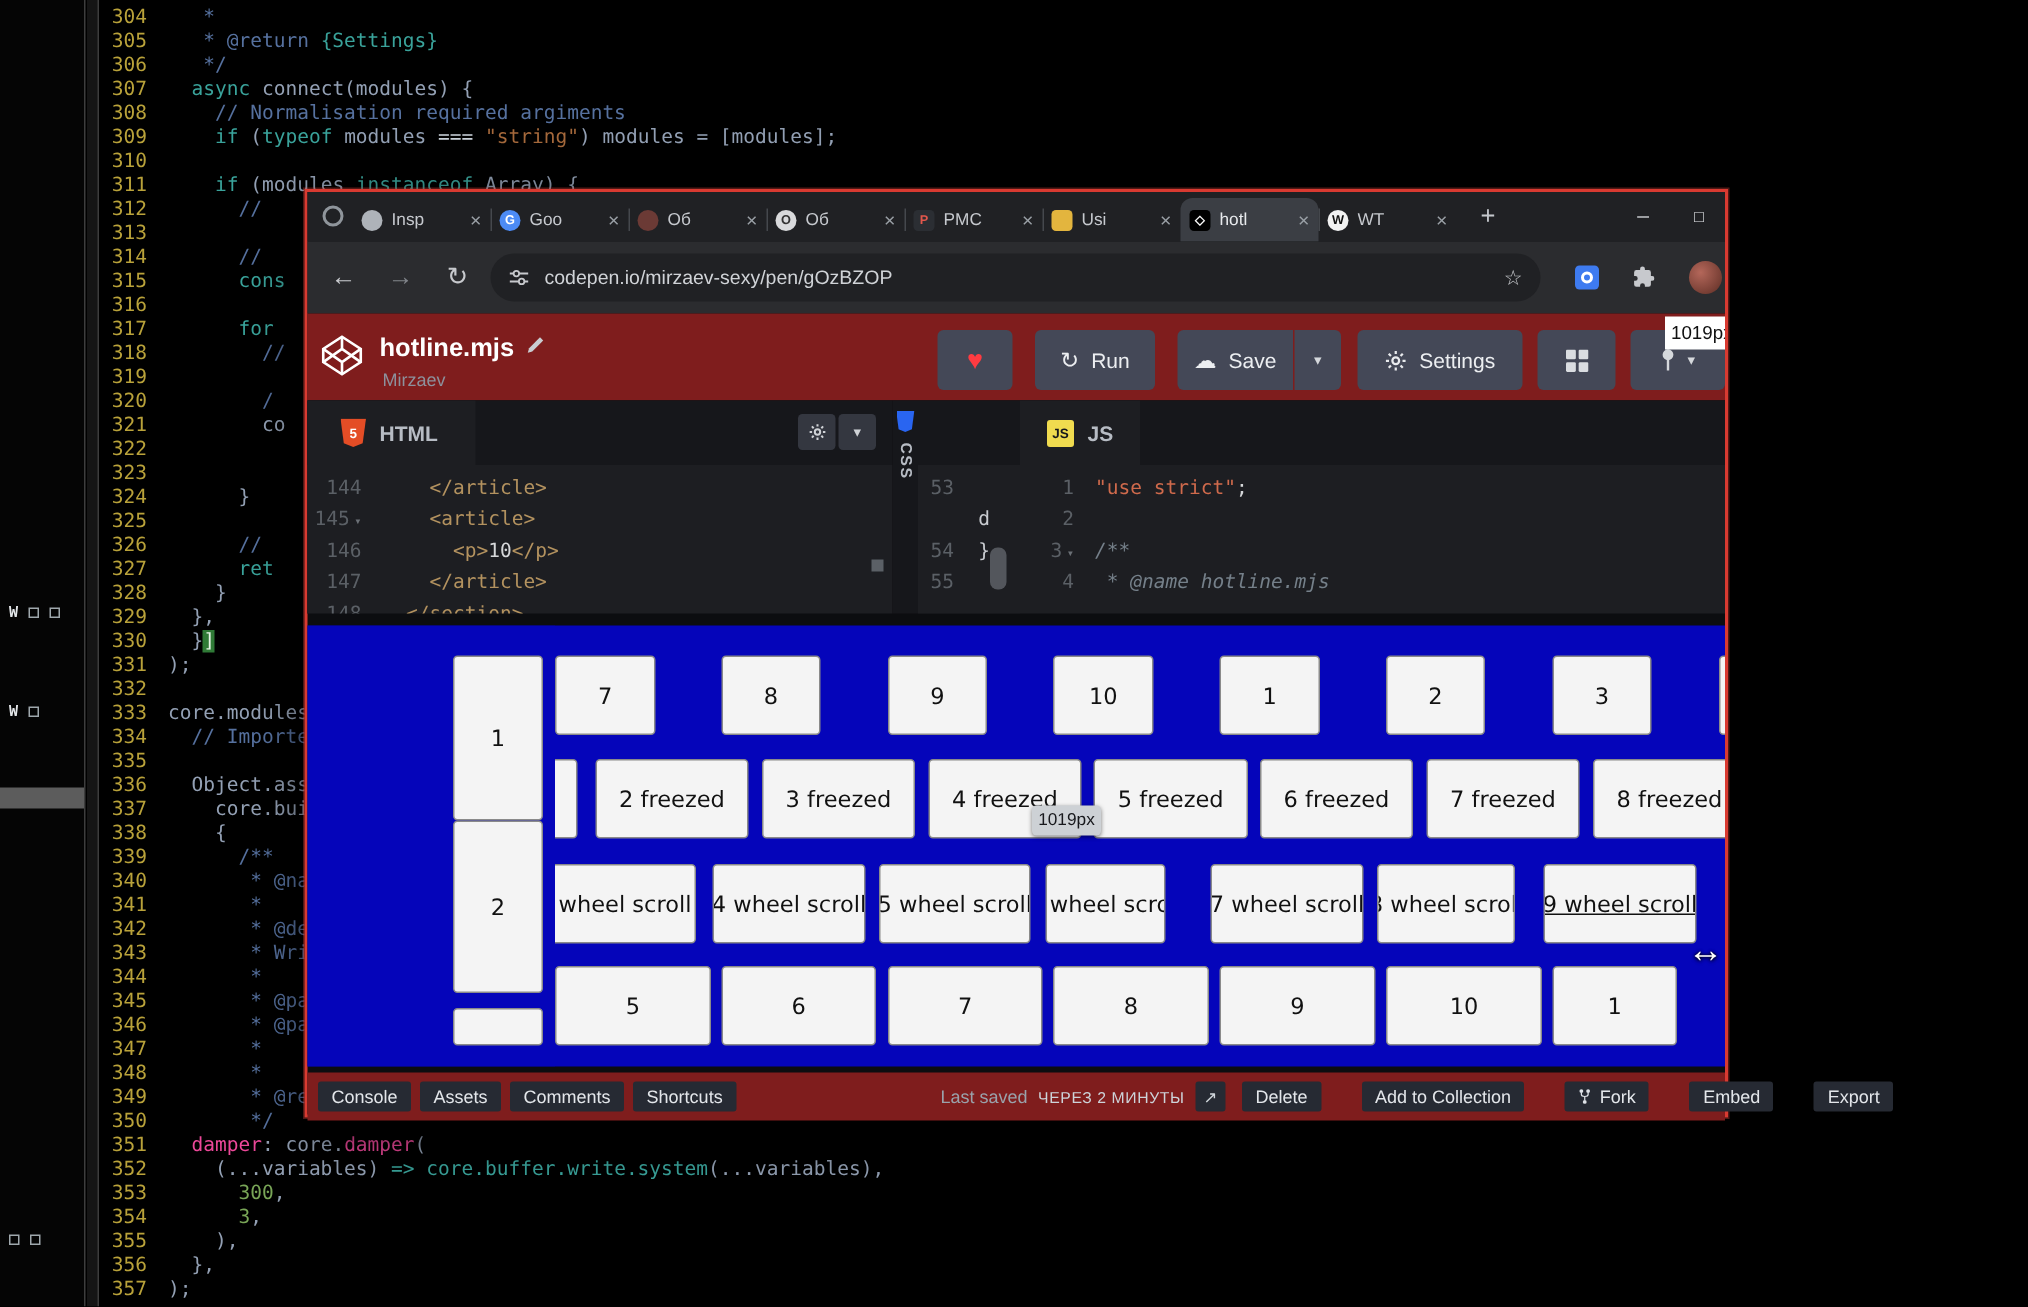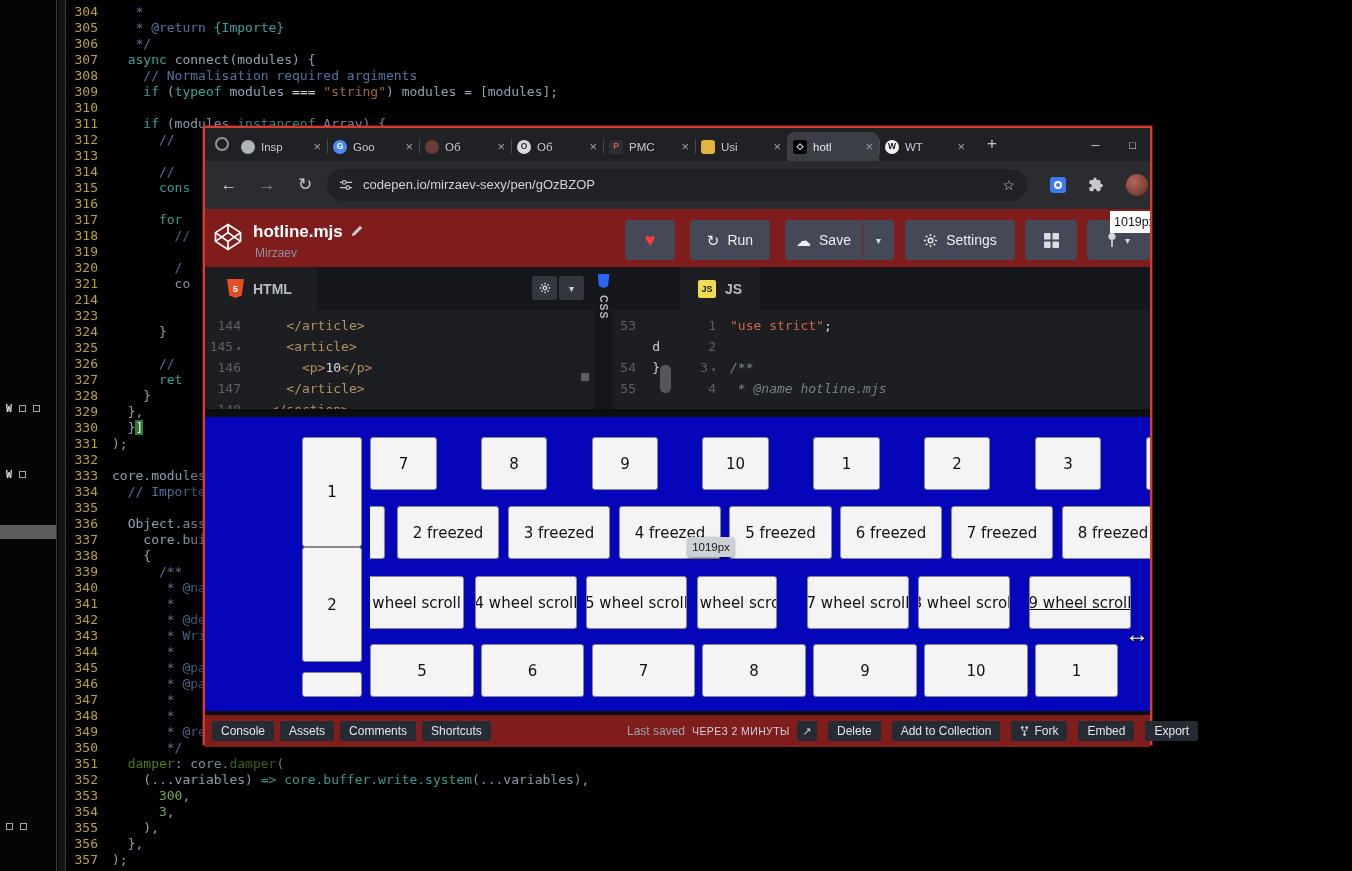--- a/index.html
+++ b/index.html
@@ -18,21 +18,21 @@
   .code-lines{position:absolute;inset:0}
   .ed-row{position:absolute;left:0;right:0;height:16px;line-height:16px;white-space:pre}
   .ed-num{position:absolute;left:68px;width:30px;text-align:right;color:#b9a23a}
   .ed-code{position:absolute;left:112px}
   .tk-cm{color:#56719f}
   .tk-kw{color:#3aa39b}
   .tk-tx{color:#93a0b4}
   .tk-st{color:#a5693c}
   .tk-nm{color:#79a657}
   .tk-wh{color:#c9d1d9}
-  .tk-fn{color:#4d7c0f}
+  .tk-fn{color:#ec4899}
   .tk-hl{background:#2f7a36;color:#e4f2e4}
 
   
   .bwin{position:absolute;left:203px;top:126px;width:949px;height:619px;border:2px solid #d93a31;
         background:#0c0d10;z-index:5;box-shadow:0 0 0 1px rgba(230,70,60,.35),0 10px 34px rgba(0,0,0,.75)}
 
   
   .tabstrip{position:absolute;left:0;top:0;width:100%;height:33px;background:#202124}
   .pinned-fav{position:absolute;left:10px;top:9px;width:14px;height:14px;border-radius:50%;border:2px solid #8f959b}
   .tabs{position:absolute;left:30px;bottom:0;display:flex;height:29px}
@@ -128,21 +128,21 @@
   .pv-buttons{position:absolute;inset:0}
   .pbtn{position:absolute;background:#f4f4f4;border:1px solid #8a8a8a;border-radius:3px;color:#111;font-size:15px;
         display:flex;align-items:center;justify-content:center;font-family:"DejaVu Sans",sans-serif;z-index:0;
         overflow:hidden;white-space:nowrap}
   .pbtn.tall{z-index:2}
   .row-mask{position:absolute;left:0;top:0;width:165px;height:100%;z-index:1}
 
   
   .cp-footer{position:absolute;left:0;top:587px;width:100%;height:32px;background:#7f1d1d}
   .f-left{position:absolute;left:7px;top:6px;display:flex;gap:6px}
-  .f-right{position:absolute;left:623px;top:6px;display:flex;gap:11px}
+  .f-right{position:absolute;left:623px;top:6px;display:flex;gap:27px}
   .fbtn{background:#262a33;color:#e3e6ea;font-size:12px;line-height:14px;padding:3px 9px;border-radius:2px;
         display:flex;align-items:center;white-space:nowrap}
   .f-center{position:absolute;left:422px;top:9px;display:flex;gap:7px;align-items:baseline}
   .saved-label{color:#9aa2ab;font-size:12px}
   .saved-time{color:#cdd3d9;font-size:10.5px;letter-spacing:.4px}
   .f-ext{position:absolute;left:592px;top:6px;width:20px;height:20px;background:#262a33;border-radius:2px;
          color:#cfd5da;font-size:11px;display:flex;align-items:center;justify-content:center}
 
   
   .top-size-tip{position:absolute;right:0;top:83px;width:40px;height:22px;background:#fff;color:#111;
@@ -168,38 +168,38 @@
           <span class="sq"></span>
         </div>
         <div class="rail-mark" style="top: 820px;">
           <span class="sq"></span>
           <span class="sq"></span>
         </div>
       </div>
     <div class="scroll-col"></div>
     <div class="code-lines">
         <div class="ed-row" style="top: 4px;"><span class="ed-num">304</span><span class="ed-code"><span class="tk-cm">   *</span></span></div>
-        <div class="ed-row" style="top: 20px;"><span class="ed-num">305</span><span class="ed-code"><span class="tk-cm">   * @return </span><span class="tk-kw">{Importe}</span></span></div>
+        <div class="ed-row" style="top: 20px;"><span class="ed-num">305</span><span class="ed-code"><span class="tk-cm">   * @return </span><span class="tk-kw">{Settings}</span></span></div>
         <div class="ed-row" style="top: 36px;"><span class="ed-num">306</span><span class="ed-code"><span class="tk-cm">   */</span></span></div>
         <div class="ed-row" style="top: 52px;"><span class="ed-num">307</span><span class="ed-code"><span class="tk-kw">  async </span><span class="tk-tx">connect(modules) {</span></span></div>
         <div class="ed-row" style="top: 68px;"><span class="ed-num">308</span><span class="ed-code"><span class="tk-cm">    // Normalisation required argiments</span></span></div>
         <div class="ed-row" style="top: 84px;"><span class="ed-num">309</span><span class="ed-code"><span class="tk-kw">    if </span><span class="tk-tx">(</span><span class="tk-kw">typeof </span><span class="tk-tx">modules </span><span class="tk-wh">=== </span><span class="tk-st">"string"</span><span class="tk-tx">) modules = [modules];</span></span></div>
         <div class="ed-row" style="top: 100px;"><span class="ed-num">310</span><span class="ed-code"></span></div>
         <div class="ed-row" style="top: 116px;"><span class="ed-num">311</span><span class="ed-code"><span class="tk-kw">    if </span><span class="tk-tx">(modules </span><span class="tk-kw">instanceof </span><span class="tk-tx">Array) {</span></span></div>
         <div class="ed-row" style="top: 132px;"><span class="ed-num">312</span><span class="ed-code"><span class="tk-cm">      //</span></span></div>
         <div class="ed-row" style="top: 148px;"><span class="ed-num">313</span><span class="ed-code"></span></div>
         <div class="ed-row" style="top: 164px;"><span class="ed-num">314</span><span class="ed-code"><span class="tk-cm">      //</span></span></div>
         <div class="ed-row" style="top: 180px;"><span class="ed-num">315</span><span class="ed-code"><span class="tk-kw">      cons</span></span></div>
         <div class="ed-row" style="top: 196px;"><span class="ed-num">316</span><span class="ed-code"></span></div>
         <div class="ed-row" style="top: 212px;"><span class="ed-num">317</span><span class="ed-code"><span class="tk-kw">      for</span></span></div>
         <div class="ed-row" style="top: 228px;"><span class="ed-num">318</span><span class="ed-code"><span class="tk-cm">        //</span></span></div>
         <div class="ed-row" style="top: 244px;"><span class="ed-num">319</span><span class="ed-code"></span></div>
         <div class="ed-row" style="top: 260px;"><span class="ed-num">320</span><span class="ed-code"><span class="tk-cm">        /</span></span></div>
         <div class="ed-row" style="top: 276px;"><span class="ed-num">321</span><span class="ed-code"><span class="tk-tx">        co</span></span></div>
-        <div class="ed-row" style="top: 292px;"><span class="ed-num">214</span><span class="ed-code"></span></div>
+        <div class="ed-row" style="top: 292px;"><span class="ed-num">322</span><span class="ed-code"></span></div>
         <div class="ed-row" style="top: 308px;"><span class="ed-num">323</span><span class="ed-code"></span></div>
         <div class="ed-row" style="top: 324px;"><span class="ed-num">324</span><span class="ed-code"><span class="tk-tx">      }</span></span></div>
         <div class="ed-row" style="top: 340px;"><span class="ed-num">325</span><span class="ed-code"></span></div>
         <div class="ed-row" style="top: 356px;"><span class="ed-num">326</span><span class="ed-code"><span class="tk-cm">      //</span></span></div>
         <div class="ed-row" style="top: 372px;"><span class="ed-num">327</span><span class="ed-code"><span class="tk-kw">      ret</span></span></div>
         <div class="ed-row" style="top: 388px;"><span class="ed-num">328</span><span class="ed-code"><span class="tk-tx">    }</span></span></div>
         <div class="ed-row" style="top: 404px;"><span class="ed-num">329</span><span class="ed-code"><span class="tk-tx">  },</span></span></div>
         <div class="ed-row" style="top: 420px;"><span class="ed-num">330</span><span class="ed-code"><span class="tk-tx">  }</span><span class="tk-hl">]</span></span></div>
         <div class="ed-row" style="top: 436px;"><span class="ed-num">331</span><span class="ed-code"><span class="tk-tx">);</span></span></div>
         <div class="ed-row" style="top: 452px;"><span class="ed-num">332</span><span class="ed-code"></span></div>

